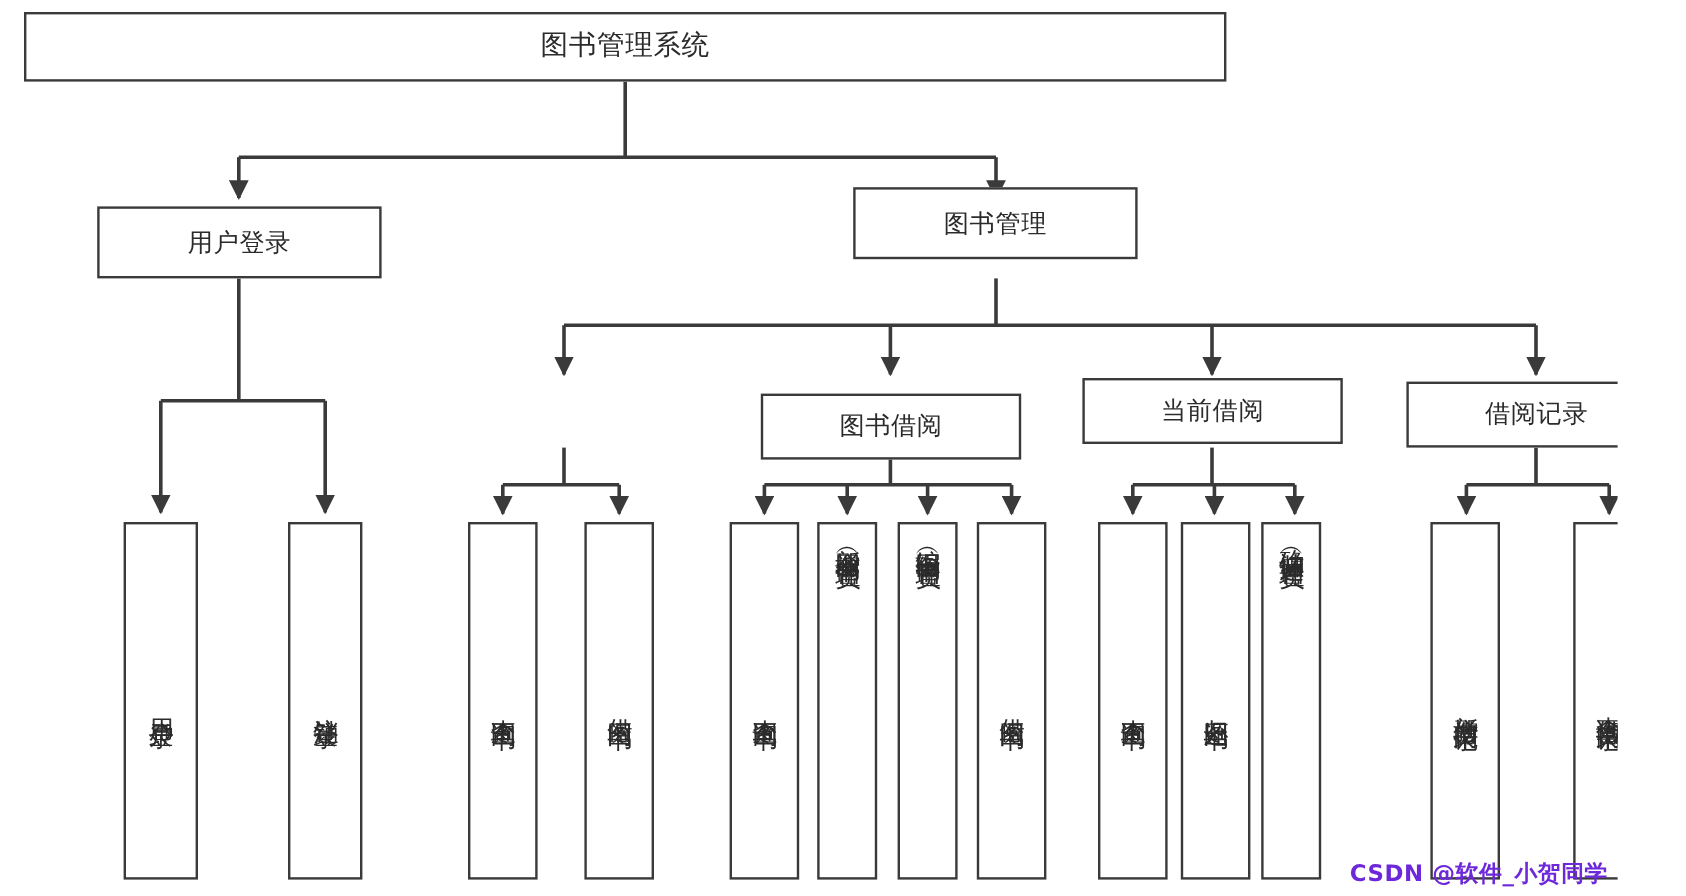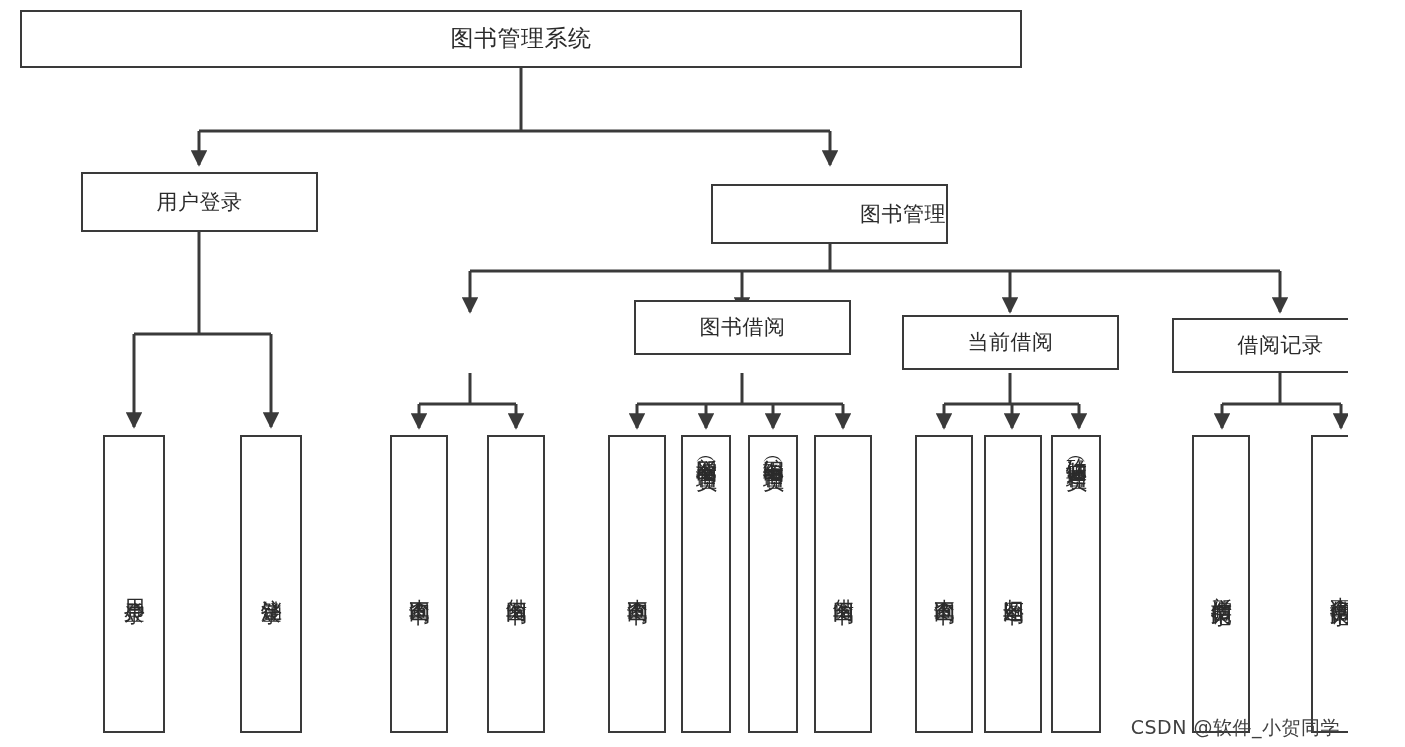--- a/index.html
+++ b/index.html
@@ -65,23 +65,24 @@
     margin: 0 auto;
   }
   .leaf-mid .node-label {
     align-self: center;
   }
   .watermark {
     position: absolute;
     right: 8px;
     bottom: 6px;
     font-size: 19px;
-    color: #404040;
+    color: #6d28d9;
     white-space: nowrap;
     letter-spacing: 0.5px;
+    font-weight: bold;
   }
 </style>
 </head>
 <body>
 
 <div id="diagram-canvas">
 
   <svg id="connector-layer" viewBox="0 0 1405 747" width="1405" height="747" xmlns="http://www.w3.org/2000/svg">
     <defs>
       <marker id="arrow" viewBox="0 0 10 10" refX="9" refY="5" markerWidth="5.5" markerHeight="5.5" orient="auto-start-reverse">
@@ -133,26 +134,26 @@
   </svg>
 
   <div class="node-box level-root" style="left:20px; top:10px; width:1002px; height:58px;">
     <span class="node-label">图书管理系统</span>
   </div>
 
   <div class="node-box level-1" style="left:81px; top:172px; width:237px; height:60px;">
     <span class="node-label">用户登录</span>
   </div>
 
-  <div class="node-box level-1" style="left:711px; top:184px; width:237px; height:60px;justify-content:flex-end;">
+  <div class="node-box level-1" style="left:711px; top:156px; width:237px; height:60px;">
     <span class="node-label">图书管理</span>
   </div>
 
 
-  <div class="node-box level-2" style="left:634px; top:300px; width:217px; height:55px;">
+  <div class="node-box level-2" style="left:634px; top:328px; width:217px; height:55px;">
     <span class="node-label">图书借阅</span>
   </div>
 
   <div class="node-box level-2" style="left:902px; top:315px; width:217px; height:55px;">
     <span class="node-label">当前借阅</span>
   </div>
 
   <div class="node-box level-2" style="left:1172px; top:318px; width:217px; height:55px;font-family:Liberation Serif, serif;">
     <span class="node-label">借阅记录</span>
   </div>

